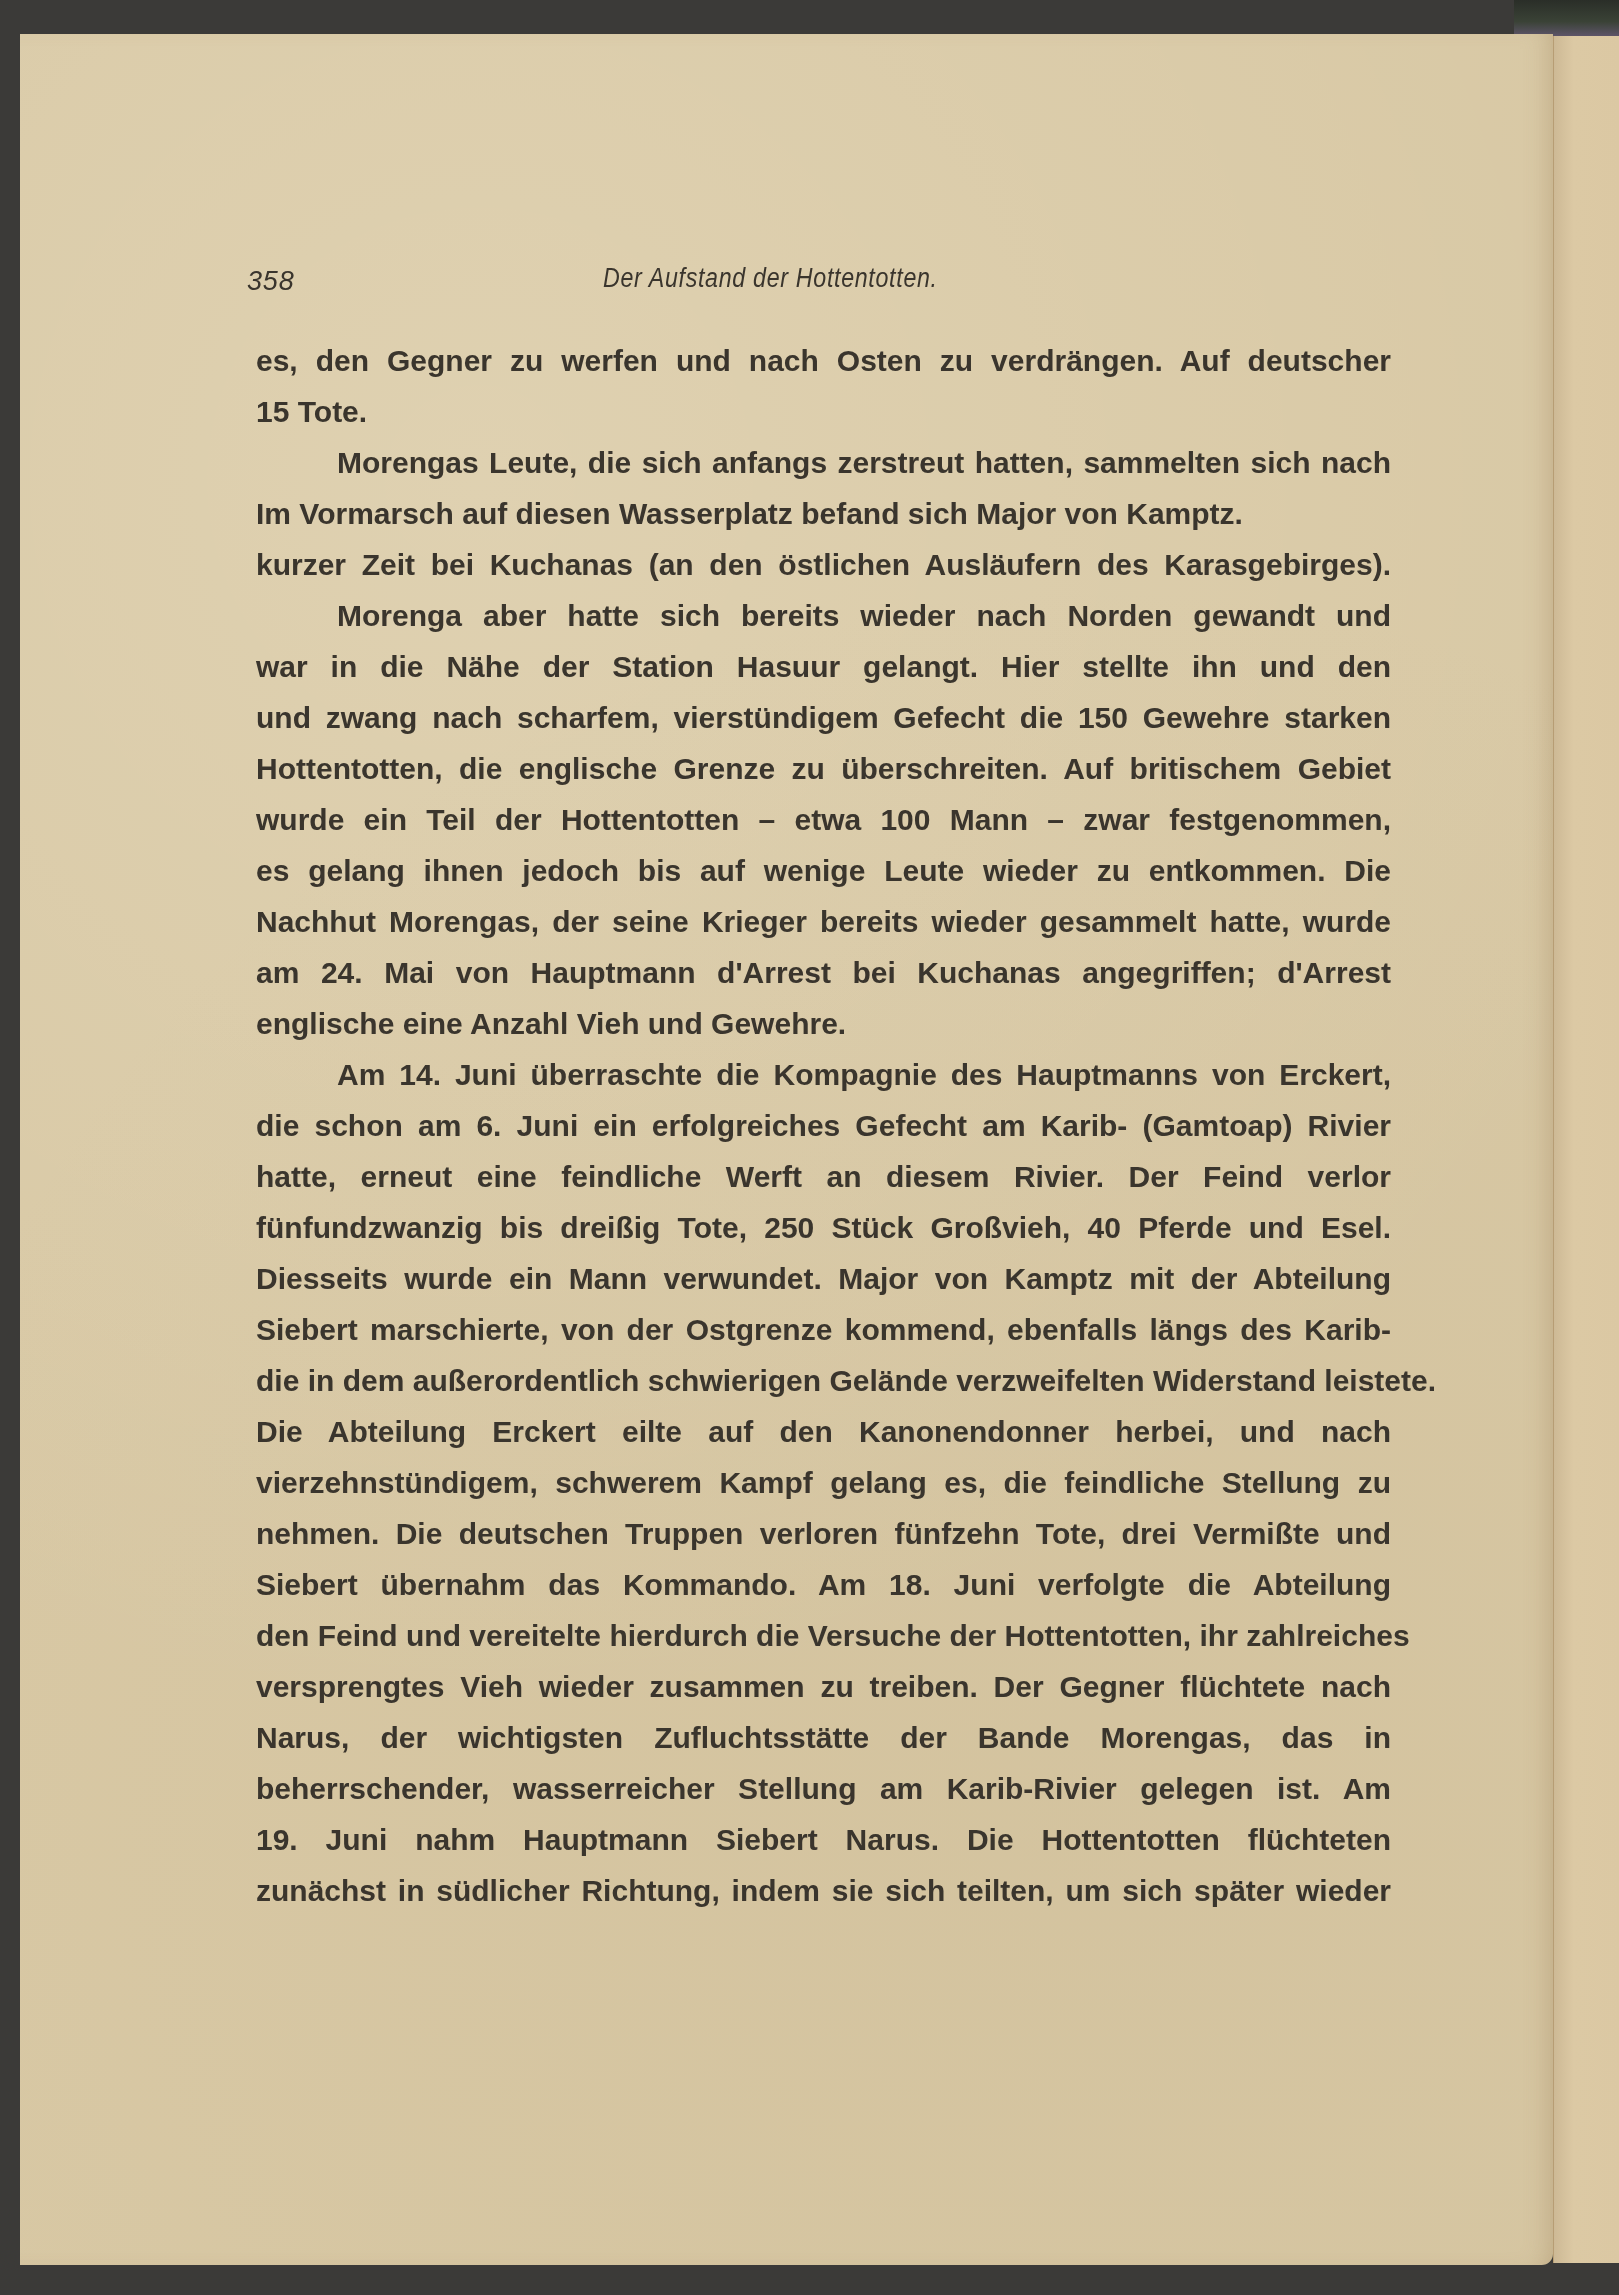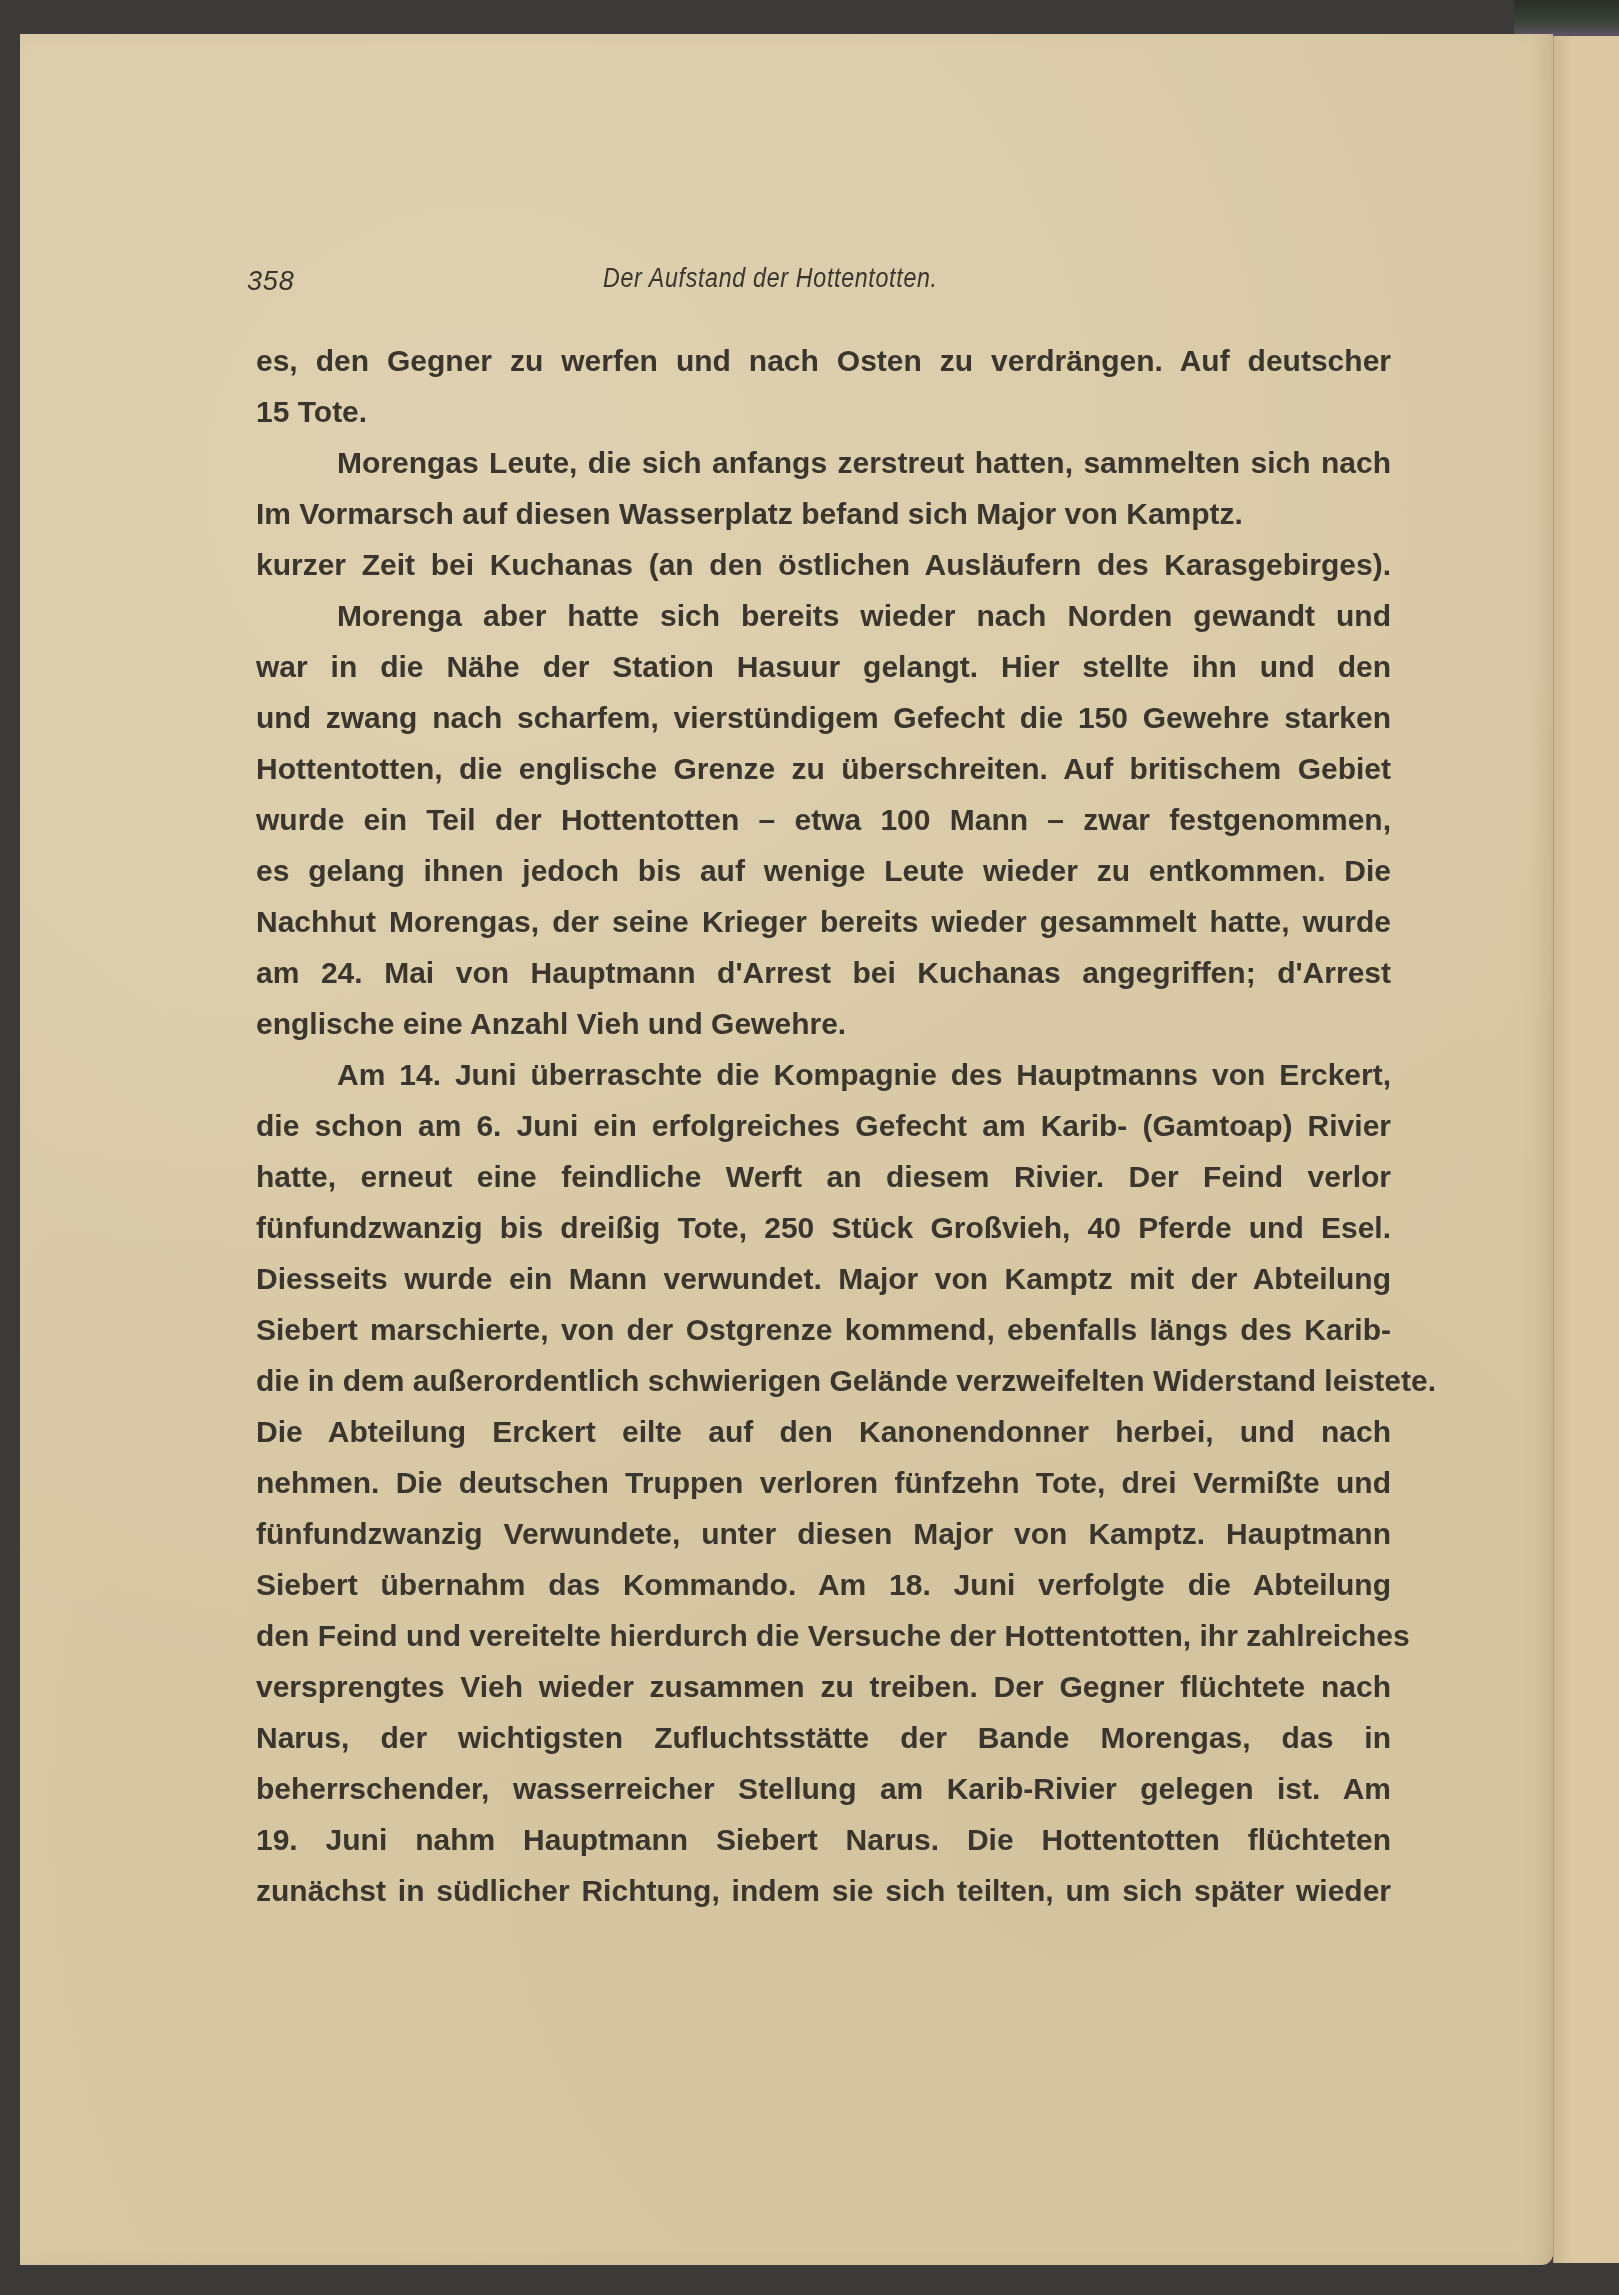--- a/index.html
+++ b/index.html
@@ -118,22 +118,22 @@
       </div>
       <div>
         <span class="line indent">Am 14. Juni überraschte die Kompagnie des Hauptmanns von Erckert,</span>
         <span class="line">die schon am 6. Juni ein erfolgreiches Gefecht am Karib- (Gamtoap) Rivier</span>
         <span class="line">hatte, erneut eine feindliche Werft an diesem Rivier. Der Feind verlor</span>
         <span class="line">fünfundzwanzig bis dreißig Tote, 250 Stück Großvieh, 40 Pferde und Esel.</span>
         <span class="line">Diesseits wurde ein Mann verwundet. Major von Kamptz mit der Abteilung</span>
         <span class="line">Siebert marschierte, von der Ostgrenze kommend, ebenfalls längs des Karib-</span>
         <span class="line">die in dem außerordentlich schwierigen Gelände verzweifelten Widerstand leistete.</span>
         <span class="line">Die Abteilung Erckert eilte auf den Kanonendonner herbei, und nach</span>
+        <span class="line">vierzehnstündigem, schwerem Kampf gelang es, die feindliche Stellung zu</span>
         <span class="line">nehmen. Die deutschen Truppen verloren fünfzehn Tote, drei Vermißte und</span>
-        <span class="line">fünfundzwanzig Verwundete, unter diesen Major von Kamptz. Hauptmann</span>
         <span class="line">Siebert übernahm das Kommando. Am 18. Juni verfolgte die Abteilung</span>
         <span class="line">den Feind und vereitelte hierdurch die Versuche der Hottentotten, ihr zahlreiches</span>
         <span class="line">versprengtes Vieh wieder zusammen zu treiben. Der Gegner flüchtete nach</span>
         <span class="line">Narus, der wichtigsten Zufluchtsstätte der Bande Morengas, das in</span>
         <span class="line">beherrschender, wasserreicher Stellung am Karib-Rivier gelegen ist. Am</span>
         <span class="line">19. Juni nahm Hauptmann Siebert Narus. Die Hottentotten flüchteten</span>
         <span class="line">zunächst in südlicher Richtung, indem sie sich teilten, um sich später wieder</span>
       </div>
     </div>
 </div>

